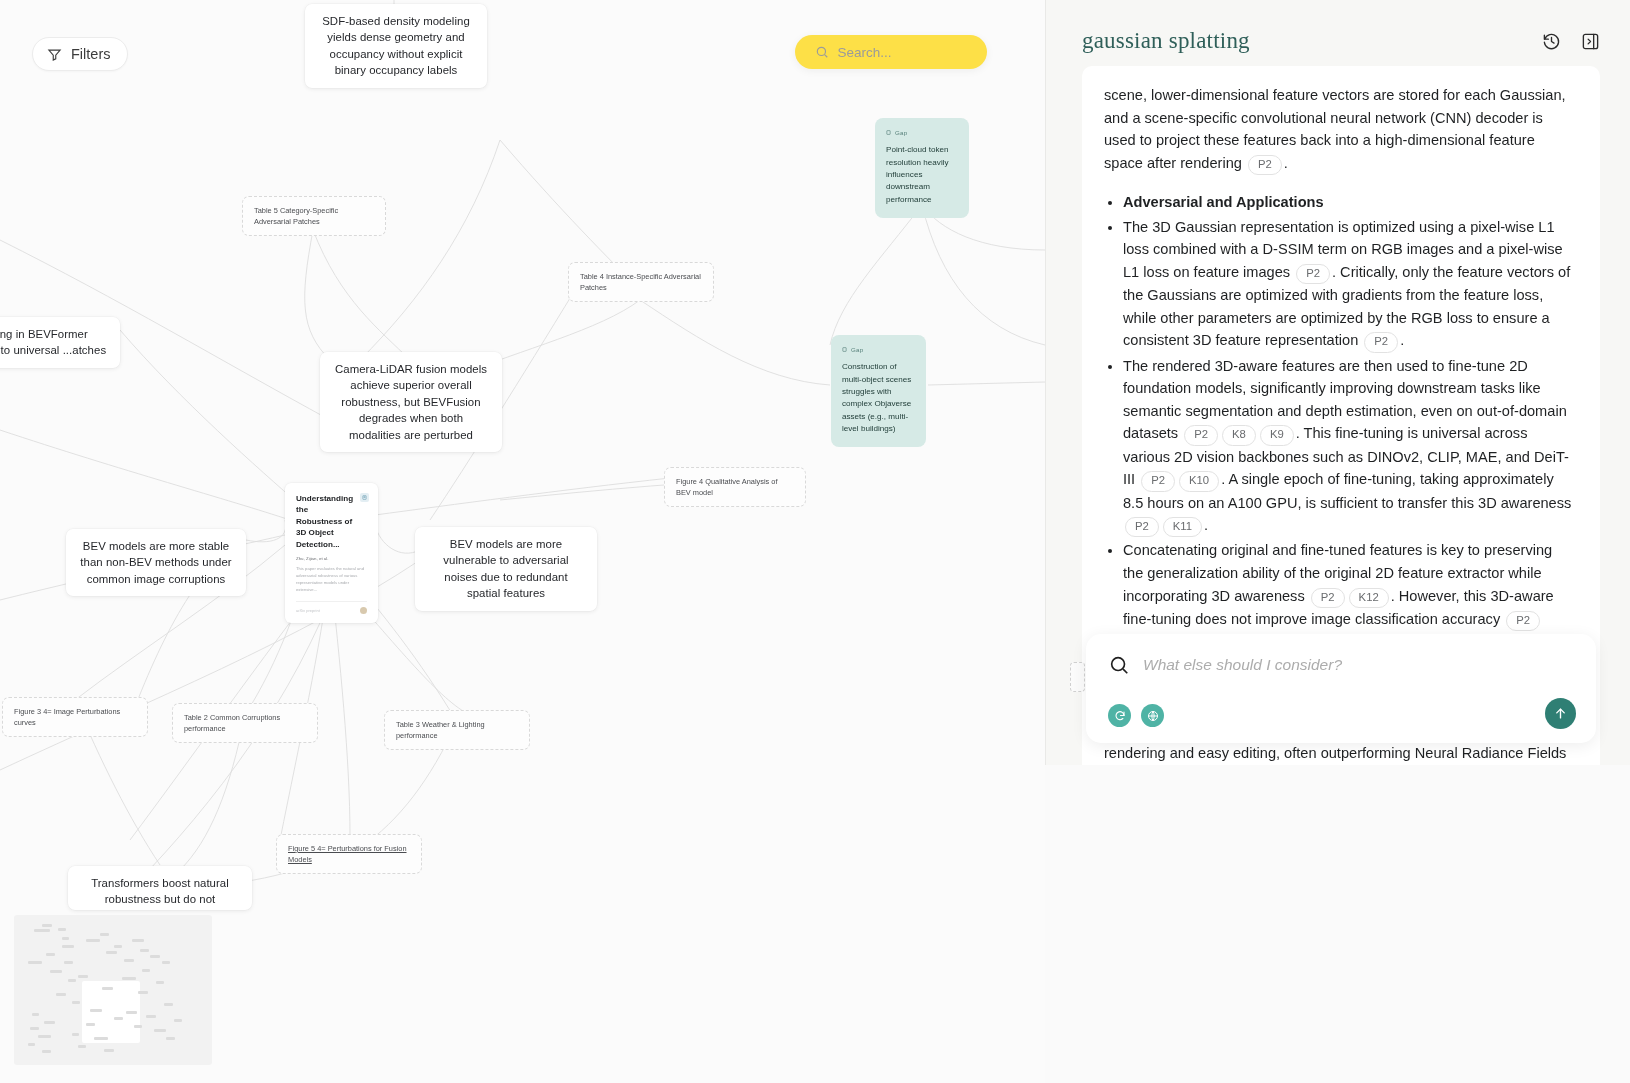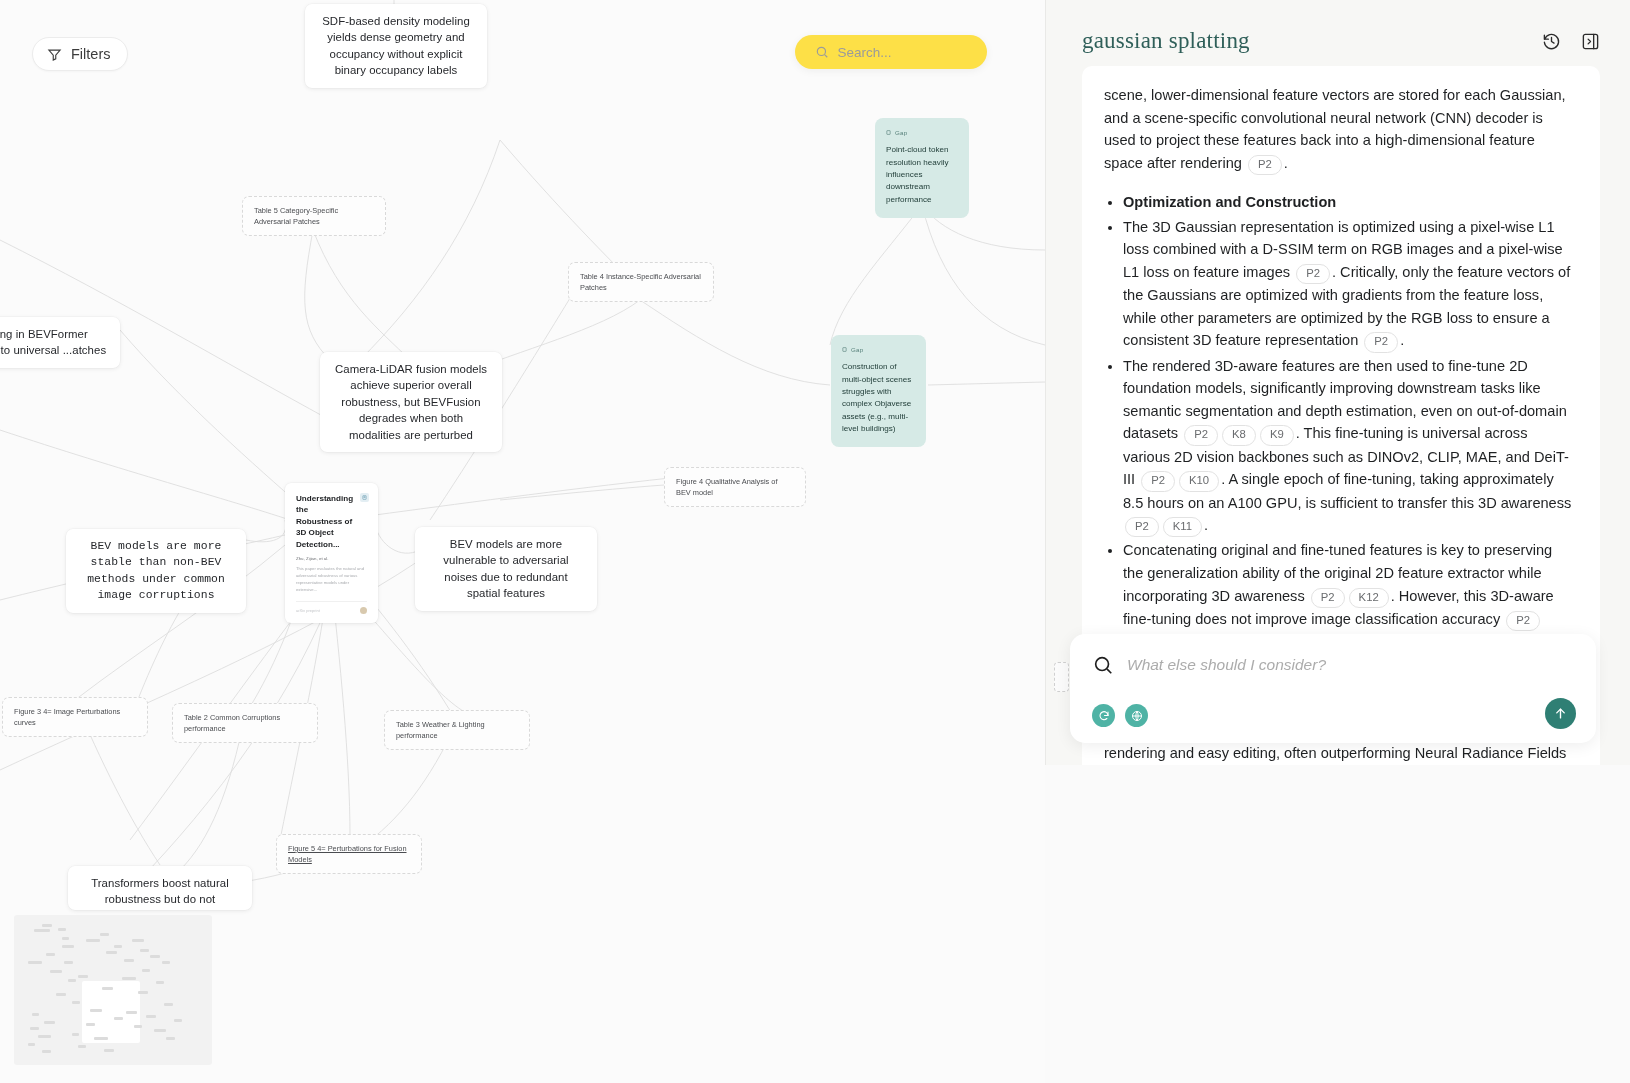--- a/index.html
+++ b/index.html
@@ -165,21 +165,21 @@
   .bold-lead { font-weight: 700; }
   .chip {
     display: inline-block; vertical-align: baseline;
     border: 1px solid #e2e2e2; border-radius: 11px;
     padding: 1px 9px 2px; margin: 0 2px;
     font-size: 11.3px; color: #6a6c6f; background: #fff;
     line-height: 1.35; cursor: pointer;
   }
 
   
-  .composer-wrap { position: absolute; left: 24px; right: 34px; bottom: 22px; }
+  .composer-wrap { position: absolute; left: 40px; right: 34px; bottom: 22px; }
   .composer {
     background: #ffffff; border-radius: 15px;
     box-shadow: 0 3px 16px rgba(0,0,0,0.07);
     padding: 20px 22px 16px;
     position: relative;
   }
   .composer-row { display: flex; align-items: center; gap: 13px; }
   .composer-row input {
     border: none; outline: none; background: transparent; flex: 1;
     font-family: "Liberation Sans", sans-serif;
@@ -276,21 +276,21 @@
     </div>
     <div class="node insight" style="left:-60px; top:317px; width:180px;">
       <span>...deling in BEVFormer ...stance to universal ...atches</span>
     </div>
     <div class="node insight" style="left:320px; top:352px; width:182px;">
       <span>Camera-LiDAR fusion models achieve superior overall robustness, but BEVFusion degrades when both modalities are perturbed</span>
     </div>
     <div class="node artifact" style="left:664px; top:467px; width:142px;">
       <span>Figure 4 Qualitative Analysis of BEV model</span>
     </div>
-    <div class="node insight" style="left:66px; top:529px; width:180px;font-family:Liberation Mono, monospace;">
+    <div class="node insight" style="left:66px; top:529px; width:180px;">
       <span>BEV models are more stable than non-BEV methods under common image corruptions</span>
     </div>
     <div class="node insight" style="left:415px; top:527px; width:182px;">
       <span>BEV models are more vulnerable to adversarial noises due to redundant spatial features</span>
     </div>
     <div class="node artifact" style="left:2px; top:697px; width:146px;">
       <span>Figure 3 4= Image Perturbations curves</span>
     </div>
     <div class="node artifact" style="left:172px; top:703px; width:146px;">
       <span>Table 2 Common Corruptions performance</span>
@@ -418,21 +418,21 @@
     <div class="panel-scroll">
       <div class="answer-card">
 
         <p>
           <span>scene, lower-dimensional feature vectors are stored for each Gaussian, and a scene-specific convolutional neural network (CNN) decoder is used to project these features back into a high-dimensional feature space after rendering</span>
           <span class="chip">P2</span><span>.</span>
         </p>
 
         <ul>
           <li class="b">
-            <span>Optimization and Construction</span>
+            <span>Adversarial and Applications</span>
           </li>
 
           <li>
             <span>The 3D Gaussian representation is optimized using a pixel-wise L1 loss combined with a D-SSIM term on RGB images and a pixel-wise L1 loss on feature images </span><span class="chip">P2</span><span>. Critically, only the feature vectors of the Gaussians are optimized with gradients from the feature loss, while other parameters are optimized by the RGB loss to ensure a consistent 3D feature representation </span><span class="chip">P2</span><span>.</span>
           </li>
 
           <li>
             <span>The rendered 3D-aware features are then used to fine-tune 2D foundation models, significantly improving downstream tasks like semantic segmentation and depth estimation, even on out-of-domain datasets </span><span class="chip">P2</span><span class="chip">K8</span><span class="chip">K9</span><span>. This fine-tuning is universal across various 2D vision backbones such as DINOv2, CLIP, MAE, and DeiT-III </span><span class="chip">P2</span><span class="chip">K10</span><span>. A single epoch of fine-tuning, taking approximately 8.5 hours on an A100 GPU, is sufficient to transfer this 3D awareness </span><span class="chip">P2</span><span class="chip">K11</span><span>.</span>
           </li>
 

